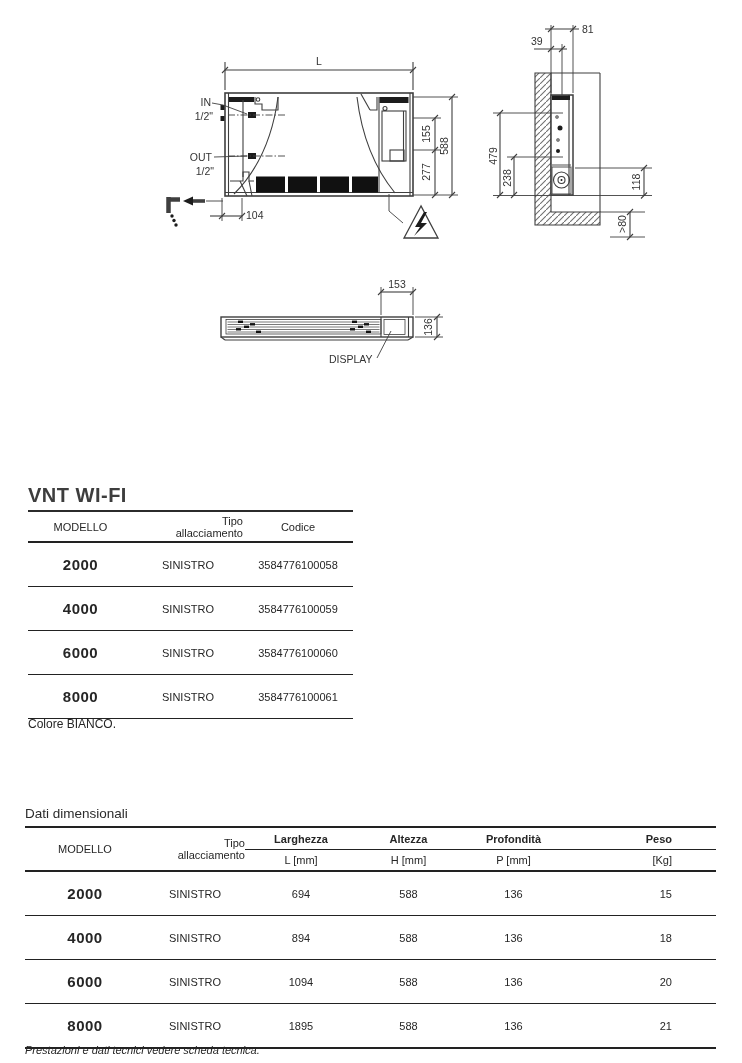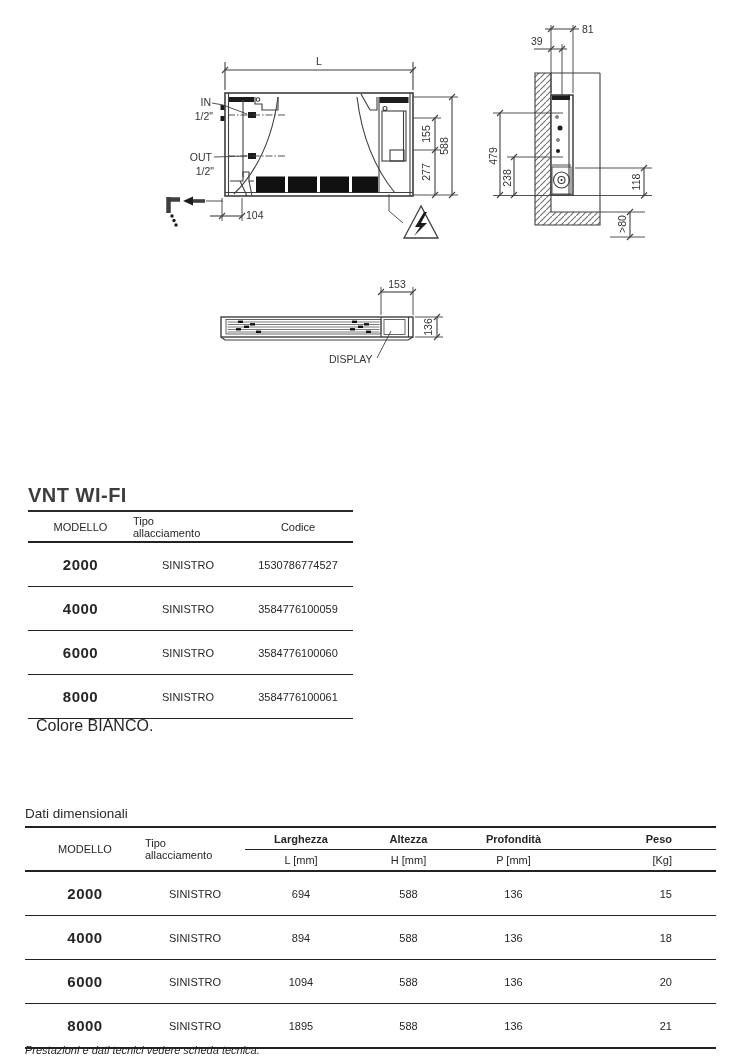--- a/index.html
+++ b/index.html
@@ -17,22 +17,22 @@
     font-size:20px;letter-spacing:.5px;color:#3d3d3d;
     border-bottom:2px solid #2b2b2b;padding-bottom:3px;font-weight:bold;
   }
   table{border-collapse:collapse;table-layout:fixed;}
   .models-table{position:absolute;left:28px;top:512px;width:325px;}
   .models-table th{font-weight:normal;font-size:11px;color:#262626;height:29px;
     vertical-align:middle;border-bottom:2px solid #222;padding:0;}
   .models-table td{text-align:center;font-size:11px;height:43px;
     border-bottom:1.5px solid #222;padding:0;}
   .models-table td.model{font-weight:bold;font-size:15px;letter-spacing:.5px;}
-  .two-line span{display:block;line-height:12px;text-align:left;}
-  .models-footnote{position:absolute;left:36px;top:717px;font-size:16px;color:#262626;}
+  .two-line span{display:block;line-height:12px;text-align:right;}
+  .models-footnote{position:absolute;left:28px;top:717px;font-size:12px;color:#262626;}
 
   
   .dims-title{position:absolute;left:25px;top:806px;font-size:13.5px;color:#2b2b2b;text-align:right;}
   .dims-table{position:absolute;left:25px;top:826px;width:691px;border-top:2px solid #222;}
   .dims-table th{font-weight:normal;font-size:11px;color:#262626;padding:0;vertical-align:middle;}
   .dims-table .measure-top{height:21px;border-bottom:1.3px solid #222;font-weight:bold;}
   .dims-table .measure-sub{height:20px;}
   .dims-table thead th{border-bottom-width:0;}
   .dims-table thead .measure-top{border-bottom:1.3px solid #222;}
   .dims-table thead tr:last-child th, .dims-table thead th[rowspan]{border-bottom:2px solid #222;}
@@ -267,21 +267,21 @@
         <span>Tipo</span>
         <span>allacciamento</span>
       </th>
       <th>Codice</th>
     </tr>
   </thead>
   <tbody>
     <tr>
       <td class="model">2000</td>
       <td>SINISTRO</td>
-      <td>1530786774527</td>
+      <td>3584776100058</td>
     </tr>
     <tr>
       <td class="model">4000</td>
       <td>SINISTRO</td>
       <td>3584776100059</td>
     </tr>
     <tr>
       <td class="model">6000</td>
       <td>SINISTRO</td>
       <td>3584776100060</td>

